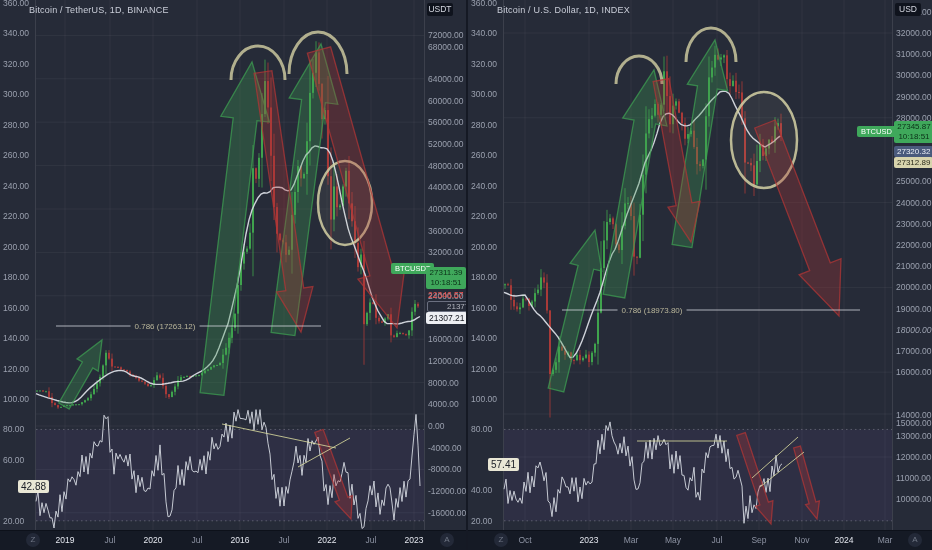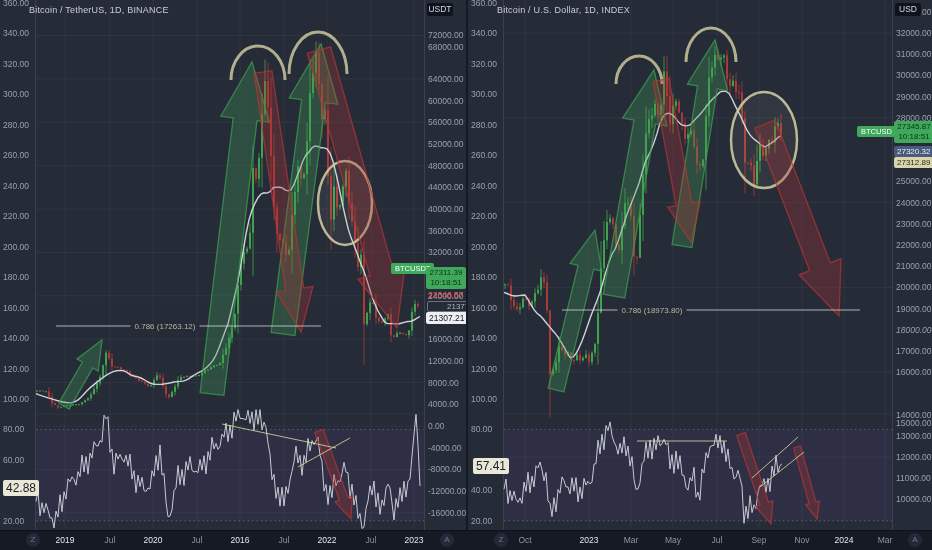--- a/index.html
+++ b/index.html
@@ -25,21 +25,21 @@
   .axis-btn.a{left:440px;}
   .badge{position:absolute;z-index:7;white-space:nowrap;}
   .b-symbol{background:#3fa85b;color:#ffffff;font-size:7.5px;padding:1px 4px;border-radius:2px;}
   .b-price{background:#3fa85b;color:#0b3018;font-size:8px;width:38px;text-align:center;
            border-radius:2px;padding:1px 1px;line-height:10px;}
   .b-red{color:#ef5350;font-size:8.5px;}
   .b-gray{color:#b2b5be;font-size:8px;border:1px solid #6b7080;background:#262b38;padding:0 19px;border-radius:2px;}
   .b-white{background:#edeff3;color:#14171f;font-size:8.5px;padding:1px 3px;border-radius:2px;}
   .b-blue{background:#4a5a7c;color:#e9edf5;font-size:8px;padding:1px 3px;border-radius:2px;}
   .b-khaki{background:#d8d4ad;color:#2c2c1c;font-size:8px;padding:1px 3px;border-radius:2px;}
-  .b-rsi{background:#e9e7d5;color:#1b1e26;font-size:12px;padding:1px 3px;border-radius:2px;}
+  .b-rsi{background:#e9e7d5;color:#1b1e26;font-size:10px;padding:1px 3px;border-radius:2px;margin-left:15px;}
   .fib-label{position:absolute;font-size:8px;color:#b9b59a;background:#262b38;padding:0 4px;
              transform:translate(-50%,-50%);z-index:5;white-space:nowrap;}
   .target{position:absolute;font-family:"DejaVu Sans",sans-serif;font-style:italic;font-weight:bold;
           font-size:15px;color:#d4d796;z-index:6;letter-spacing:.5px;white-space:nowrap;}
 </style>
 </head>
 <body>
 
 <div id="app">
 

